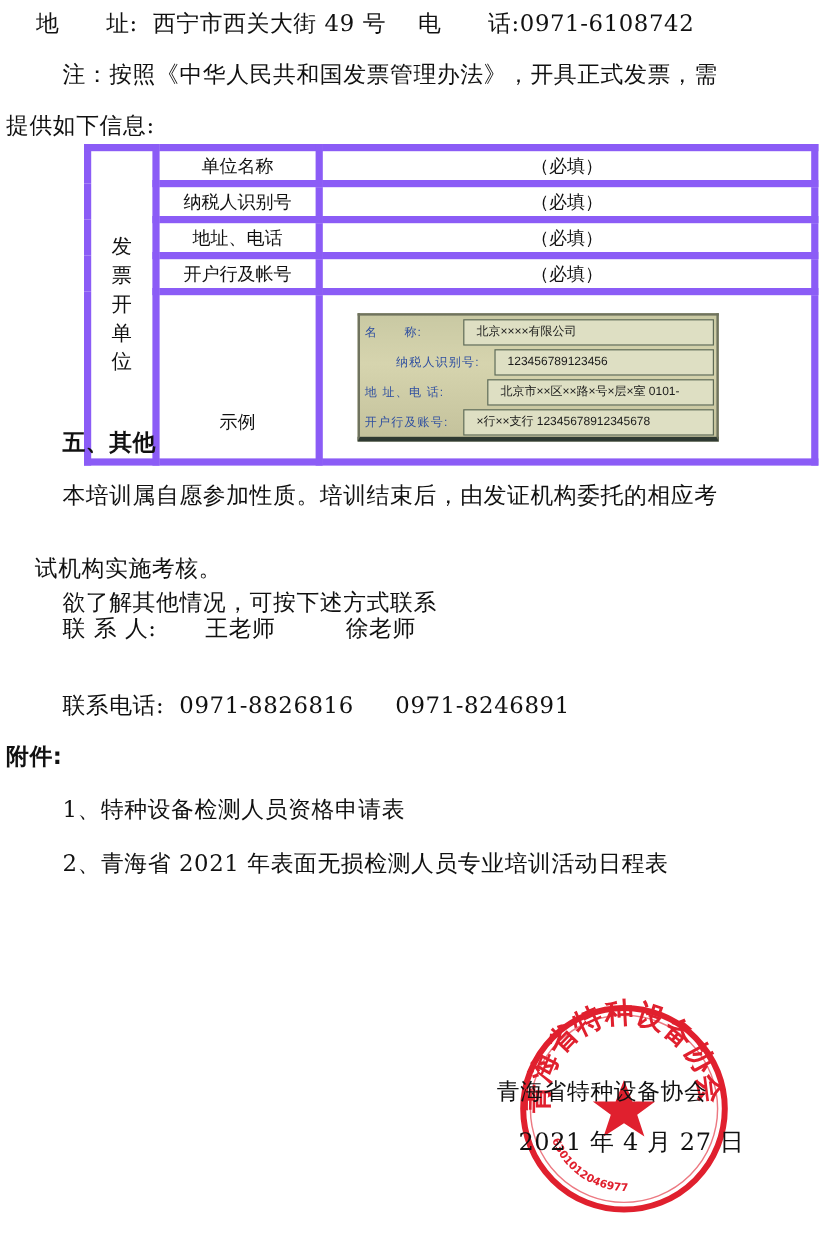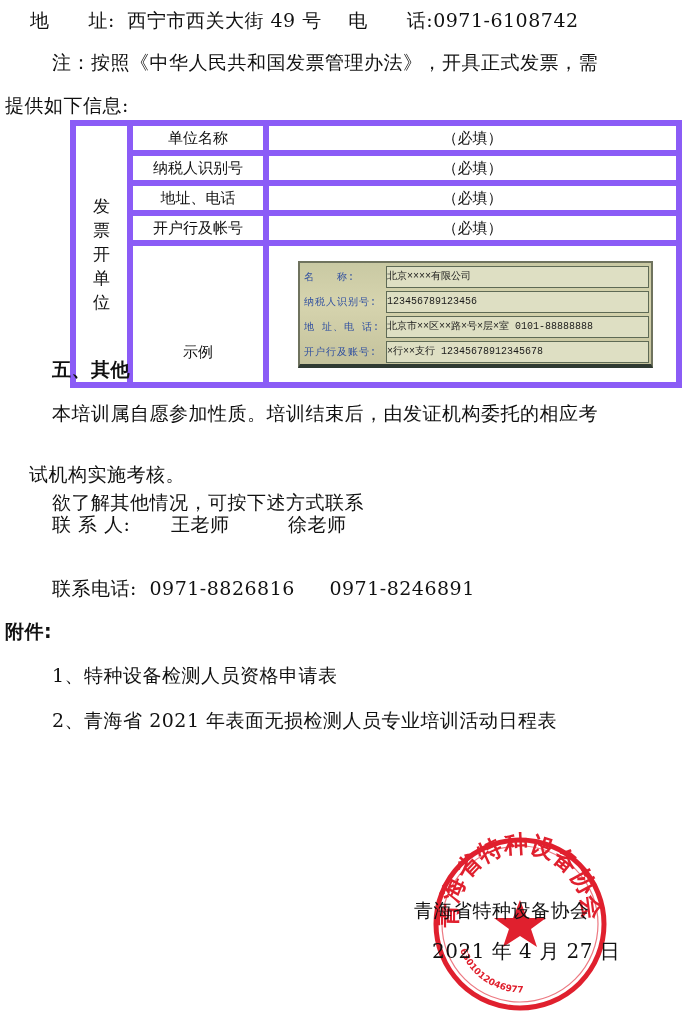--- a/index.html
+++ b/index.html
@@ -11,30 +11,30 @@
   .bold { font-family: "DejaVu Sans", "Liberation Sans", sans-serif; font-weight: bold; }
   table.invoice {
     position: absolute; left: 70px; top: 120px; width: 612px; border-collapse: collapse;
     font-size: 15px; table-layout: fixed;
   }
   table.invoice td { border: 6px solid #8b5cf6; padding: 0; text-align: center; vertical-align: middle; }
   table.invoice tr.r td { height: 24px; line-height: 24px; }
   td.vert { width: 56px; font-size: 17px; line-height: 24px; }
   td.vert span { display: block; }
   .example-img {
-    margin: 5px auto 4px 29px; width: 355px; height: 107px;
+    margin: 5px auto 4px 29px; width: 301px; height: 107px;
     background: linear-gradient(180deg,#c9c9a3 0%,#d6d4ae 40%,#c4c29c 100%);
     border: 2px solid #6f735e; border-bottom: 4px solid #2f3a32; box-sizing: border-box;
-    position: relative; font-family: Liberation Mono, monospace;
+    position: relative; font-family: Liberation Sans, sans-serif;
   }
   .ex-row { position: absolute; left: 0; right: 0; height: 22px; display: flex; align-items: center; }
   .ex-lab { width: 82px; font-size: 10px; color: #2f4fa0; text-align: justify; padding-left: 4px; letter-spacing: 1px; }
   .ex-val {
     flex: 1; height: 20px; margin-right: 2px; border: 1px solid #5e6a55; background: #dedfc3;
-    font-size: 10px; line-height: 20px; text-align: left; padding-left: 0; color: #1a1a1a;
+    font-size: 10px; line-height: 20px; text-align: left; padding-left: 10px; color: #1a1a1a;
   }
   .stamp { position: absolute; left: 430px; top: 832px; width: 180px; height: 180px; }
 </style>
 </head>
 <body>
 
 <div class="line" style="left:30px; top:8px;">
   <span>地　　址:</span>
   <span style="margin-left:6px;">西宁市西关大街 49 号</span>
   <span style="margin-left:20px;">电　　话:</span><span>0971-6108742</span>
@@ -74,25 +74,25 @@
     <td>（必填）</td>
   </tr>
   <tr>
     <td style="height:116px; vertical-align:bottom; padding-bottom:20px;">示例</td>
     <td style="text-align:left;">
       <div class="example-img">
         <div class="ex-row" style="top:3px;">
           <span class="ex-lab">名　　称:</span>
           <span class="ex-val">北京××××有限公司</span>
         </div>
-        <div class="ex-row" style="top:28px;">
+        <div class="ex-row" style="top:28px;margin-left:26px;">
           <span class="ex-lab">纳税人识别号:</span>
           <span class="ex-val">123456789123456</span>
         </div>
-        <div class="ex-row" style="top:53px;">
+        <div class="ex-row" style="top:53px;gap:20px;">
           <span class="ex-lab">地 址、电 话:</span>
           <span class="ex-val">北京市××区××路×号×层×室 0101-88888888</span>
         </div>
         <div class="ex-row" style="top:78px;align-items:center;">
           <span class="ex-lab">开户行及账号:</span>
           <span class="ex-val">×行××支行 12345678912345678</span>
         </div>
       </div>
     </td>
   </tr>

